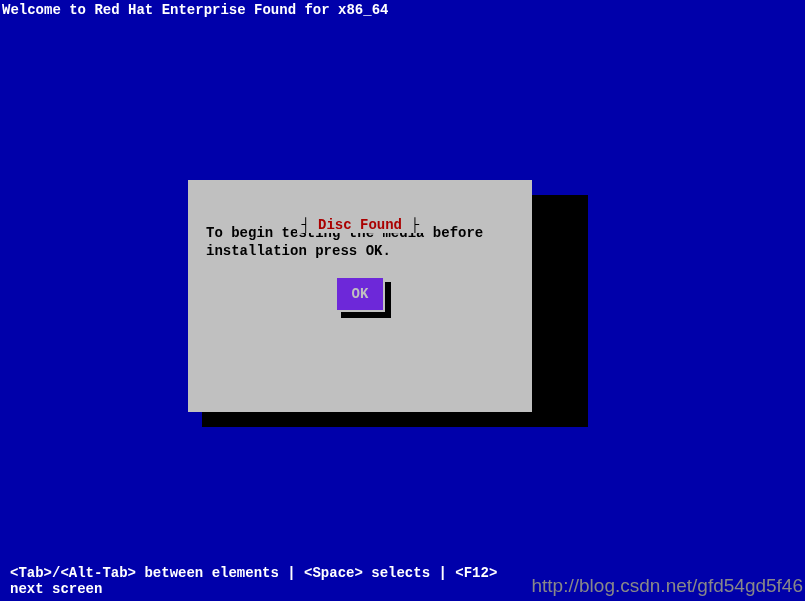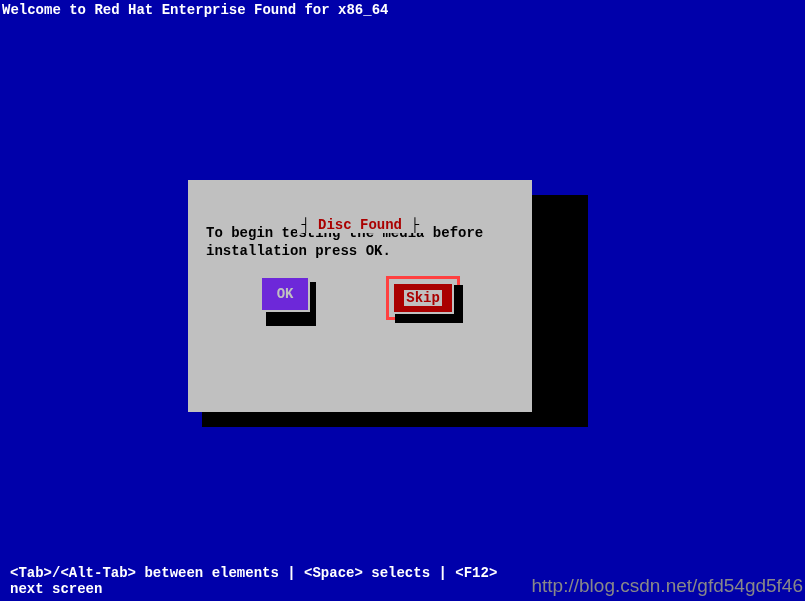--- a/index.html
+++ b/index.html
@@ -153,26 +153,20 @@
     <div class="dialog-text">
       <p>To begin testing the media before installation press OK.</p>
     </div>
     <div class="button-row">
       <div class="button-shadow-wrap">
         <div class="button-shadow"></div>
         <div class="button">
           <span>OK</span>
         </div>
       </div>
-      <div class="button-selected-wrap">
-        <div class="button-shadow"></div>
-        <div class="button-selected">
-          <span class="btn-label">Skip</span>
-        </div>
-      </div>
     </div>
   </div>
 </div>
 
 <div class="footer">
   <span class="footer-help">&lt;Tab&gt;/&lt;Alt-Tab&gt; between elements  | &lt;Space&gt; selects | &lt;F12&gt; next screen</span>
   <span class="watermark">http://blog.csdn.net/gfd54gd5f46</span>
 </div>
 
 </body></html>

